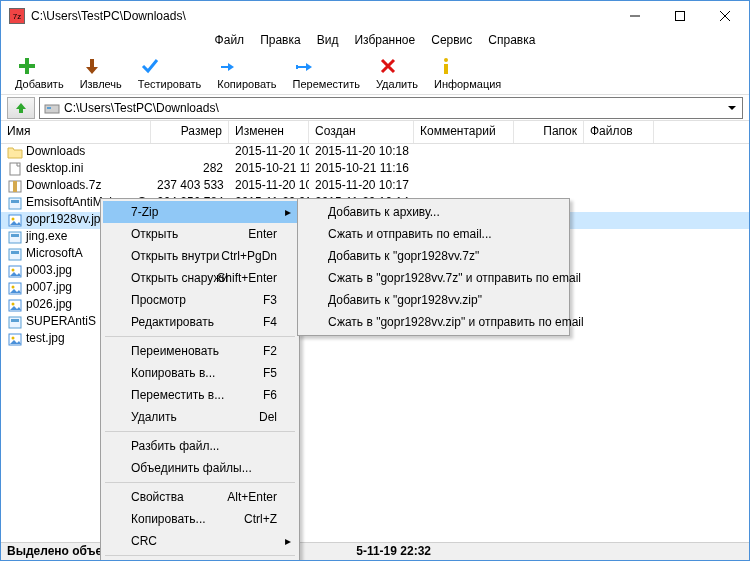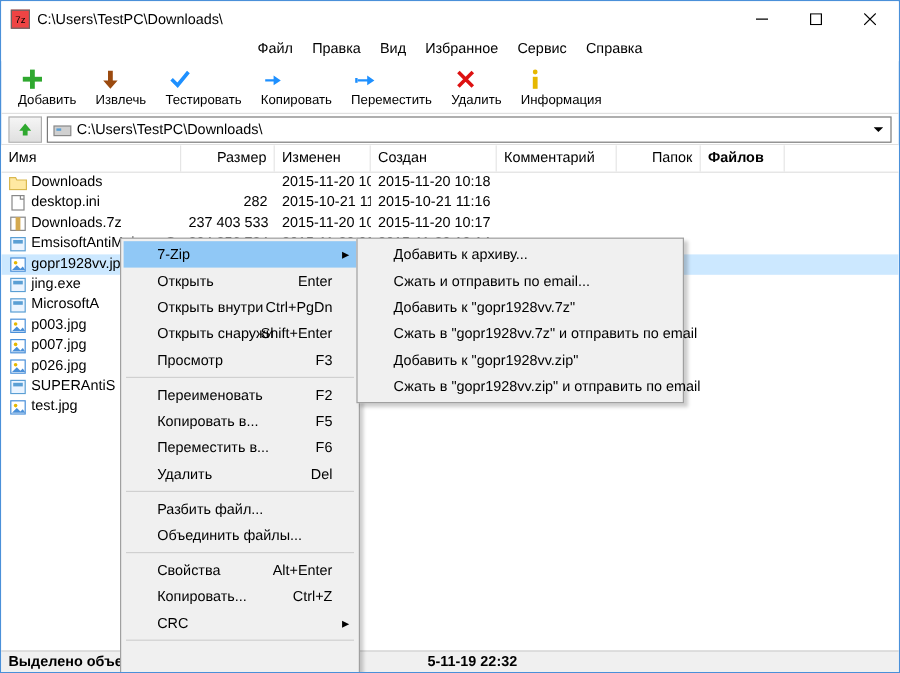--- a/index.html
+++ b/index.html
@@ -27,21 +27,21 @@
     
     .filelist { position: relative; height: calc(100% - 30px - 20px - 44px - 26px - 18px); overflow: hidden; background: #fff; }
     .list-header { height: 23px; display: flex; border-bottom: 1px solid #e0e0e0; background: #fff; }
     .list-header-cell { padding: 3px 6px; border-right: 1px solid #e5e5e5; color: #000; font-size: 12px; overflow: hidden; white-space: nowrap; cursor: pointer; }
     .col-name { width: 150px; }
     .col-size { width: 78px; text-align: right; }
     .col-mod { width: 80px; }
     .col-created { width: 105px; }
     .col-comment { width: 100px; }
     .col-folders { width: 70px; text-align: right; }
-    .col-files { width: 70px; font-weight: bold; }
+    .col-files { width: 70px; }
     
     .list-body { }
     .list-row { height: 17px; display: flex; align-items: flex-start; }
     .list-row.selected { background: #cce8ff; color: #000; }
     .cell { padding: 0 6px; overflow: hidden; white-space: nowrap; font-size: 12px; }
     .file-icon { width: 16px; height: 14px; display: inline-flex; align-items: center; justify-content: center; margin-right: 3px; vertical-align: middle; }
     
     .statusbar { position: absolute; bottom: 0; left: 0; right: 0; height: 18px; background: #f0f0f0; border-top: 1px solid #d0d0d0; padding: 1px 6px; font-size: 12px; display: flex; font-weight: bold; }
     .status-seg { margin-right: 24px; }
     
@@ -343,20 +343,24 @@
       <span class="ctx-shortcut">Ctrl+PgDn</span>
     </div>
     <div class="ctx-item">
       <span>Открыть снаружи</span>
       <span class="ctx-shortcut">Shift+Enter</span>
     </div>
     <div class="ctx-item">
       <span>Просмотр</span>
       <span class="ctx-shortcut">F3</span>
     </div>
+    <div class="ctx-item">
+      <span>Редактировать</span>
+      <span class="ctx-shortcut">F4</span>
+    </div>
     <div class="ctx-sep"></div>
     <div class="ctx-item">
       <span>Переименовать</span>
       <span class="ctx-shortcut">F2</span>
     </div>
     <div class="ctx-item">
       <span>Копировать в...</span>
       <span class="ctx-shortcut">F5</span>
     </div>
     <div class="ctx-item">

